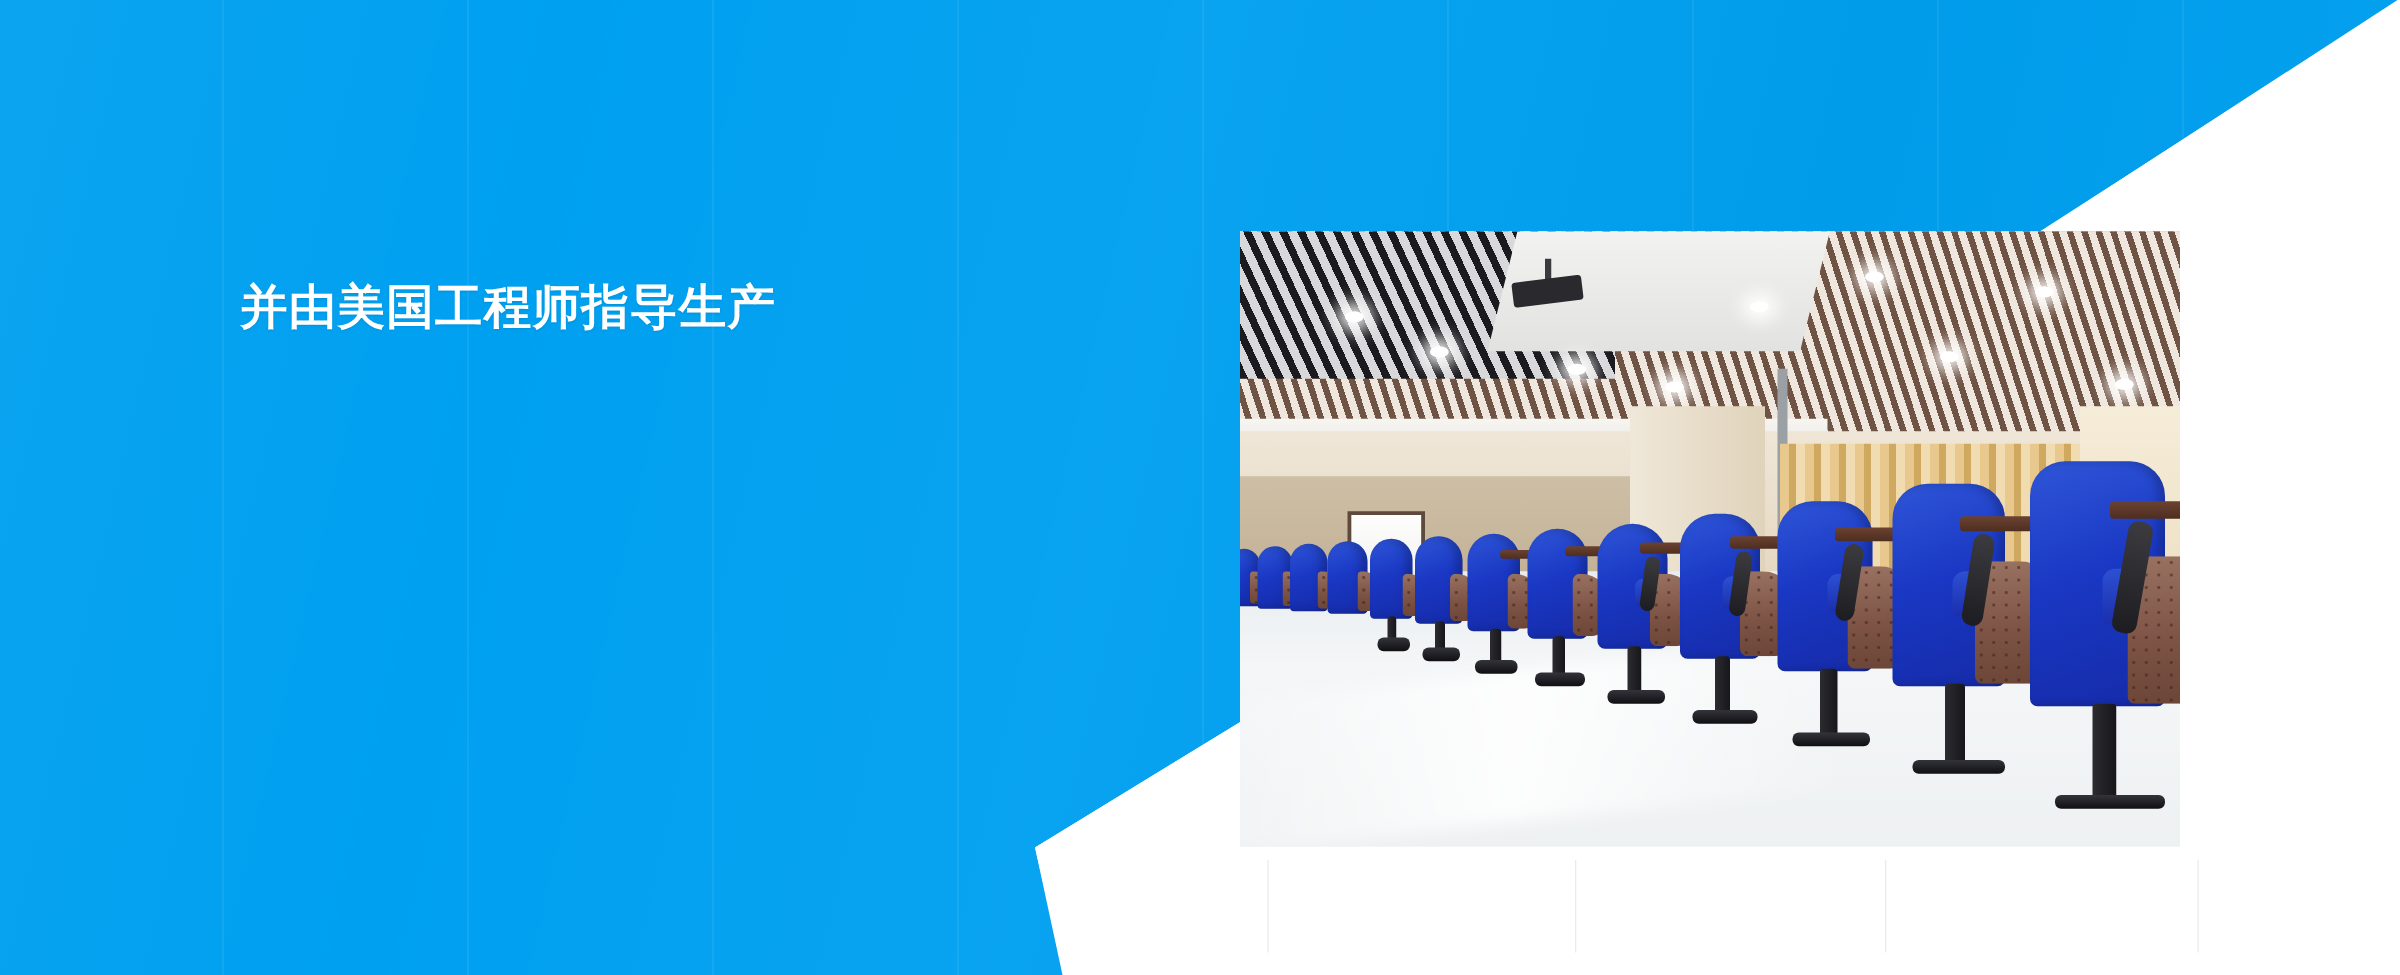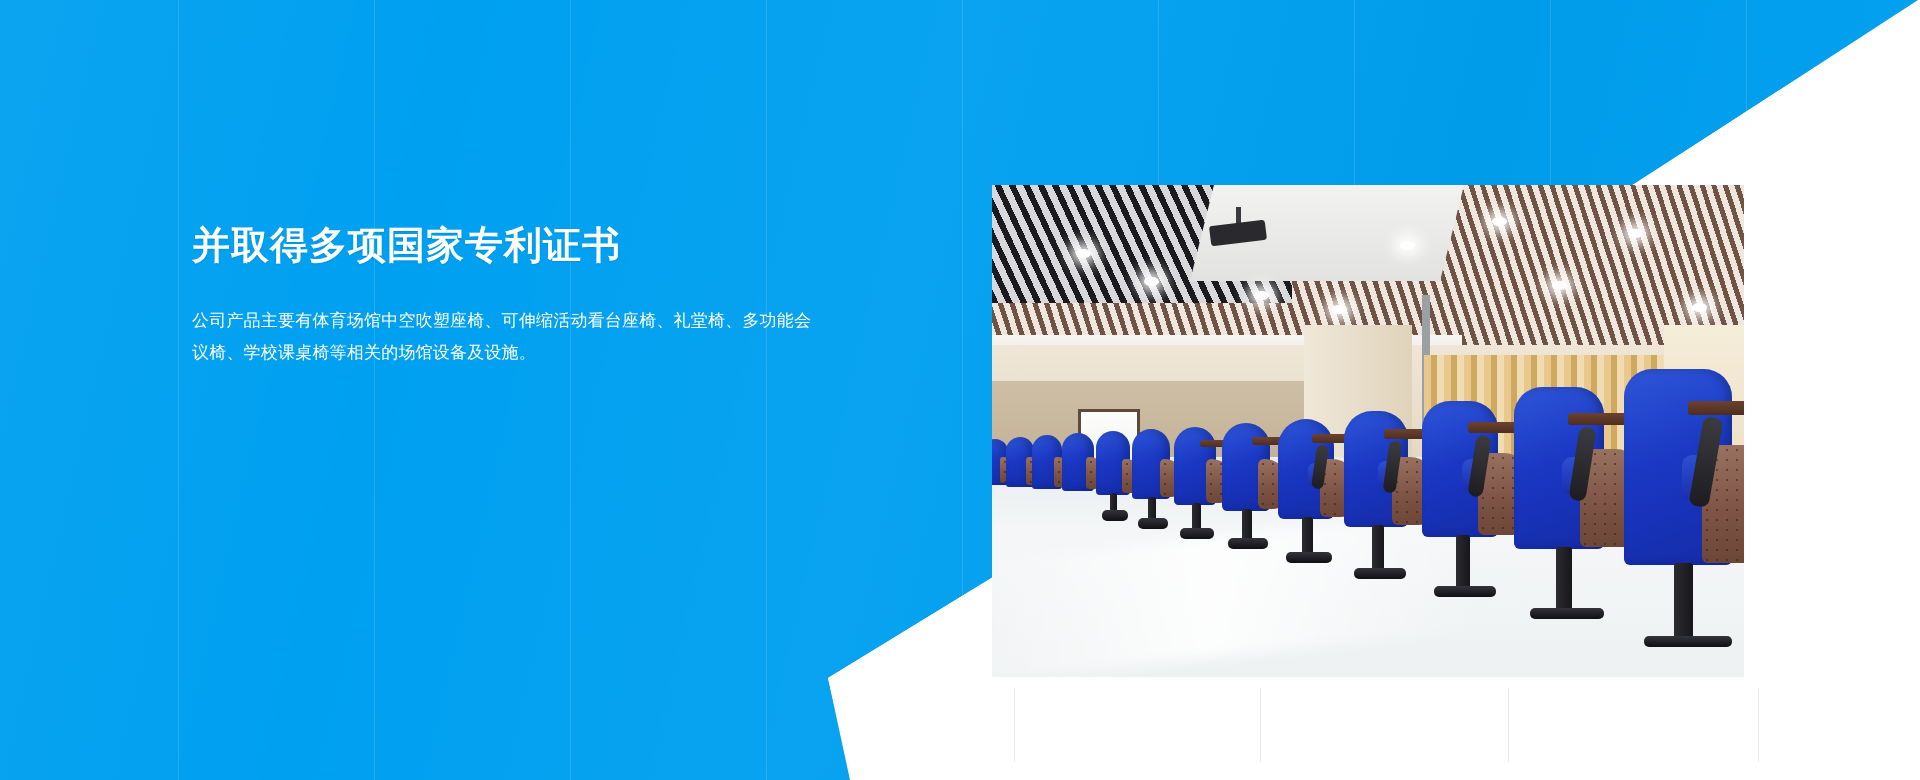--- a/index.html
+++ b/index.html
@@ -331,23 +331,22 @@
 
   <div class="white-rules">
     <i></i>
     <i></i>
     <i></i>
     <i></i>
   </div>
 
   <div class="text-col">
 
-    <h1 class="company-title">并取得多项国家专利证书</h1>
-
-    <p class="para">公司产品主要有体育场馆中空吹塑座椅、可伸缩活动看台座椅、礼堂椅、多功能会议椅、学校课桌椅等相关的场馆设备及设施。</p>
+    <h1 class="company-title">并由美国工程师指导生产</h1>
+
 
 
 
   </div>
 
   <div class="photo-frame">
     <div class="photo">
 
       <div class="ceiling"></div>
       <div class="ceiling-left"></div>

